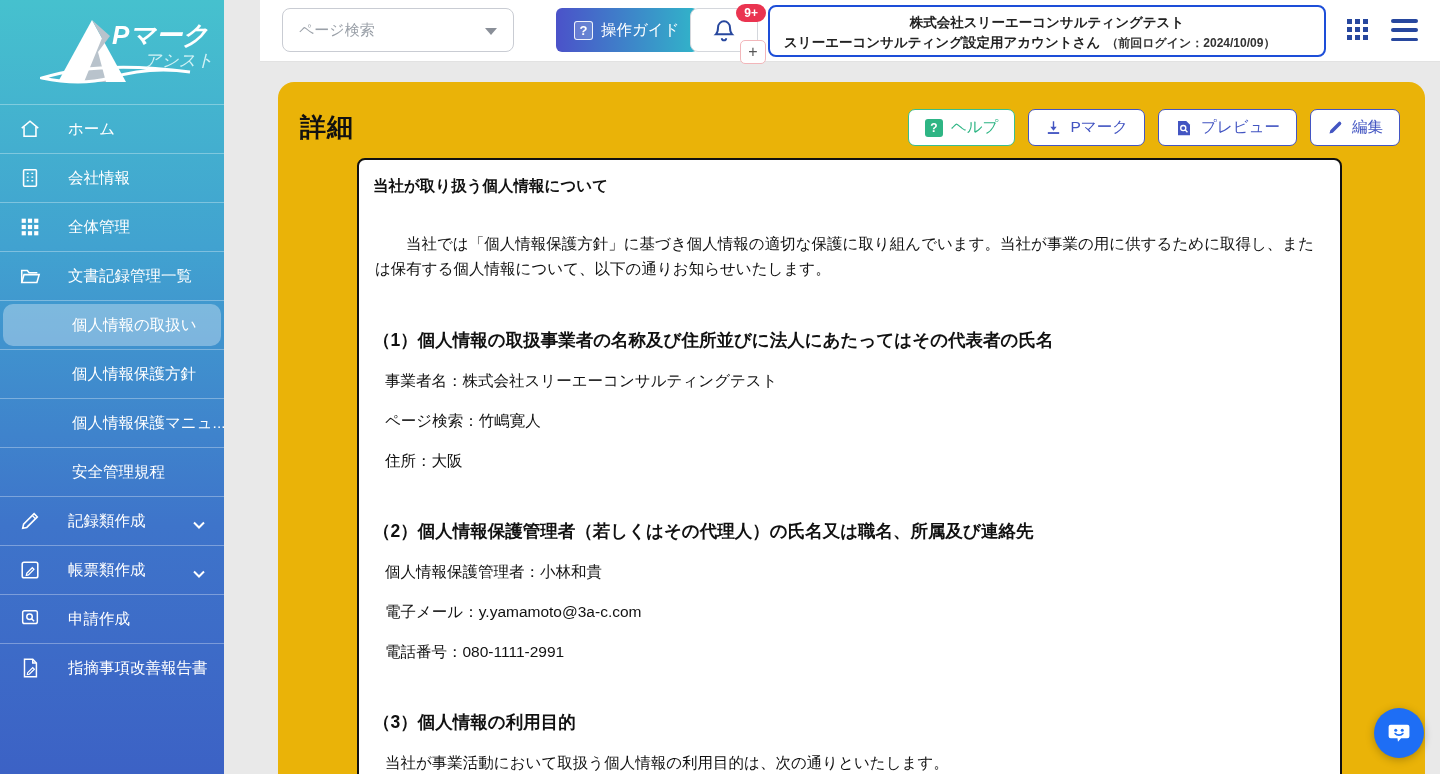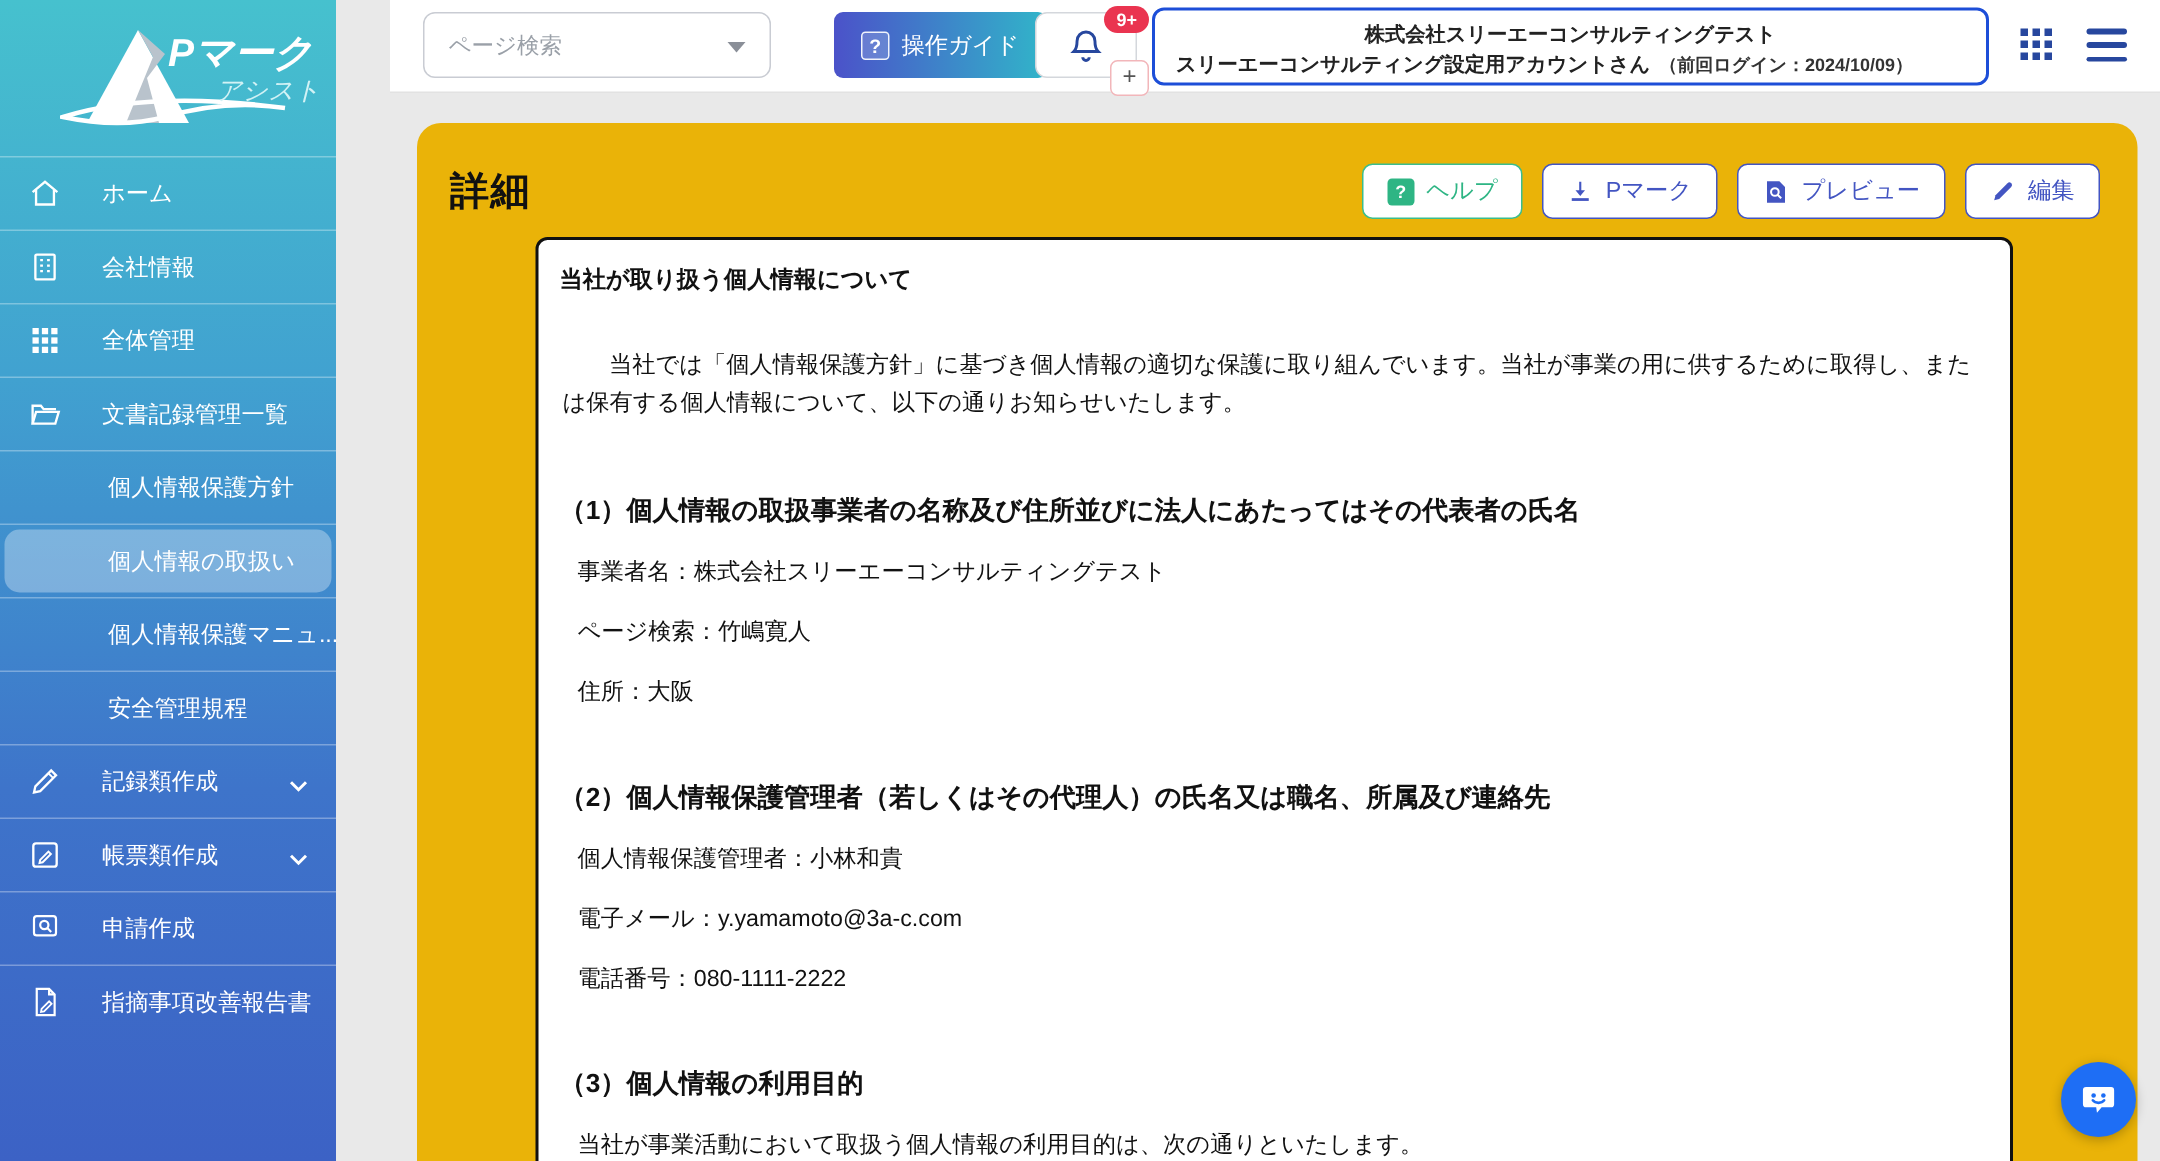--- a/index.html
+++ b/index.html
@@ -151,25 +151,25 @@
     <span class="ic">
       <svg width="22" height="22" viewBox="0 0 24 24" fill="none" stroke="#fff" stroke-width="1.7">
           <path d="M3 19 V6 h6 l2 2.5 h9"></path>
           <path d="M3 19 L5.5 10.5 H22 L19.5 19 Z"></path>
         </svg>
     </span>
     <span class="lbl">文書記録管理一覧</span>
   </div>
 
 
+  <div class="nav-item sub active">
+    <span class="lbl">個人情報の取扱い</span>
+  </div>
   <div class="nav-item sub">
     <span class="lbl">個人情報保護方針</span>
-  </div>
-  <div class="nav-item sub active">
-    <span class="lbl">個人情報の取扱い</span>
   </div>
   <div class="nav-item sub">
     <span class="lbl">個人情報保護マニュ...</span>
   </div>
   <div class="nav-item sub">
     <span class="lbl">安全管理規程</span>
   </div>
 
   <div class="nav-item">
     <span class="ic">
@@ -310,21 +310,21 @@
         <div class="sec-h">（1）個人情報の取扱事業者の名称及び住所並びに法人にあたってはその代表者の氏名</div>
         <p>事業者名：株式会社スリーエーコンサルティングテスト</p>
         <p>ページ検索：竹嶋寛人</p>
         <p>住所：大阪</p>
       </div>
 
       <div class="sec">
         <div class="sec-h">（2）個人情報保護管理者（若しくはその代理人）の氏名又は職名、所属及び連絡先</div>
         <p>個人情報保護管理者：小林和貴</p>
         <p>電子メール：y.yamamoto@3a-c.com</p>
-        <p>電話番号：080-1111-2222</p>
+        <p>電話番号：080-1111-2991</p>
       </div>
 
       <div class="sec">
         <div class="sec-h">（3）個人情報の利用目的</div>
         <p>当社が事業活動において取扱う個人情報の利用目的は、次の通りといたします。</p>
 
       </div>
     </div>
   </div>
 </div>

